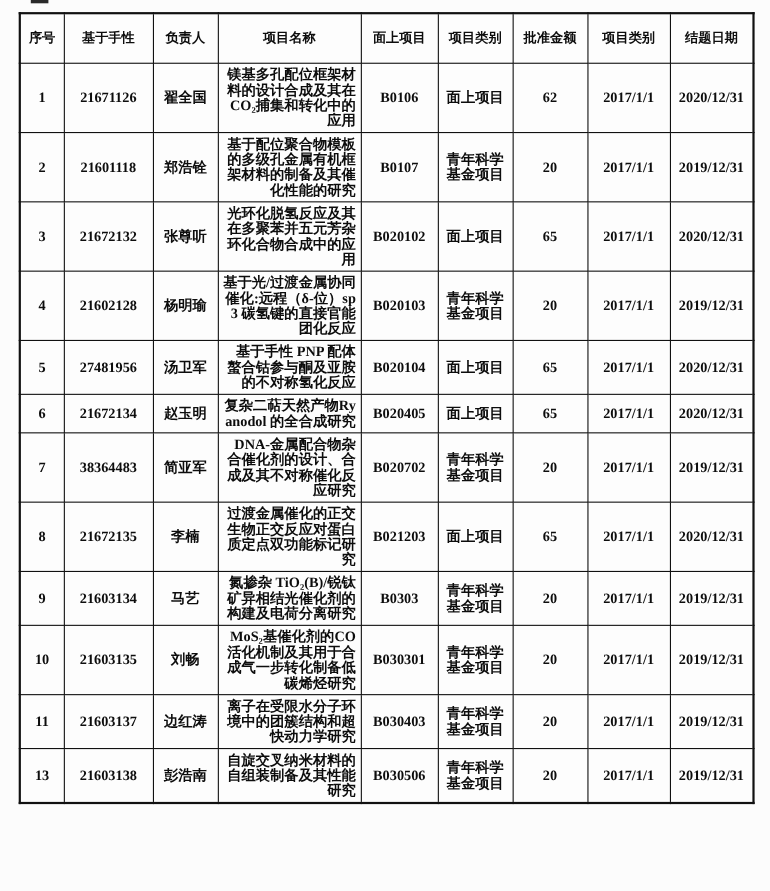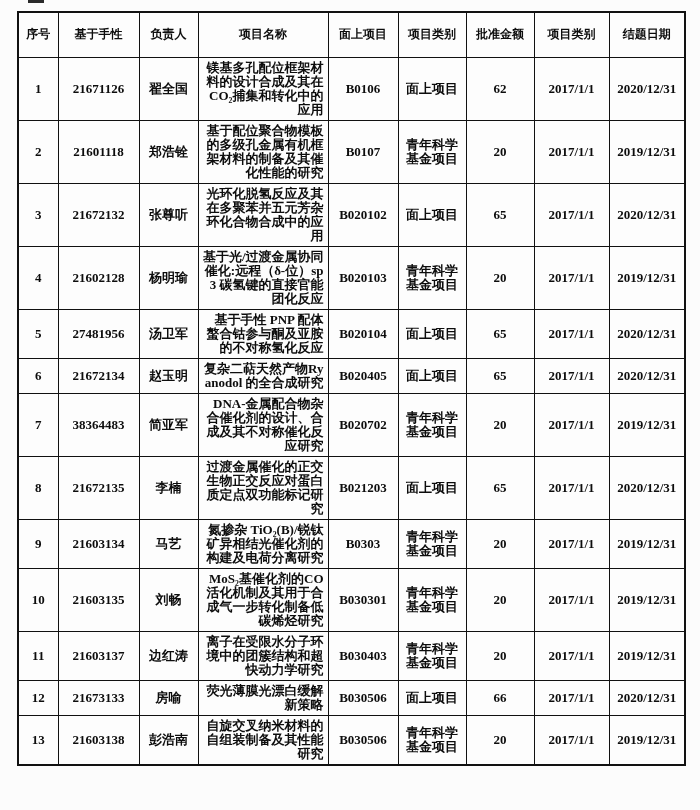--- a/index.html
+++ b/index.html
@@ -206,31 +206,20 @@
           <td class="num-cell">21603137</td>
           <td>边红涛</td>
           <td class="title-cell">离子在受限水分子环境中的团簇结构和超快动力学研究</td>
           <td class="code-cell">B030403</td>
           <td>青年科学基金项目</td>
           <td class="num-cell">20</td>
           <td class="date-cell">2017/1/1</td>
           <td class="date-cell">2019/12/31</td>
         </tr>
         <tr>
-          <td class="num-cell">12</td>
-          <td class="num-cell">21673133</td>
-          <td>房喻</td>
-          <td class="title-cell">荧光薄膜光漂白缓解新策略</td>
-          <td class="code-cell">B030506</td>
-          <td>面上项目</td>
-          <td class="num-cell">66</td>
-          <td class="date-cell">2017/1/1</td>
-          <td class="date-cell">2020/12/31</td>
-        </tr>
-        <tr>
           <td class="num-cell">13</td>
           <td class="num-cell">21603138</td>
           <td>彭浩南</td>
           <td class="title-cell">自旋交叉纳米材料的自组装制备及其性能研究</td>
           <td class="code-cell">B030506</td>
           <td>青年科学基金项目</td>
           <td class="num-cell">20</td>
           <td class="date-cell">2017/1/1</td>
           <td class="date-cell">2019/12/31</td>
         </tr>

